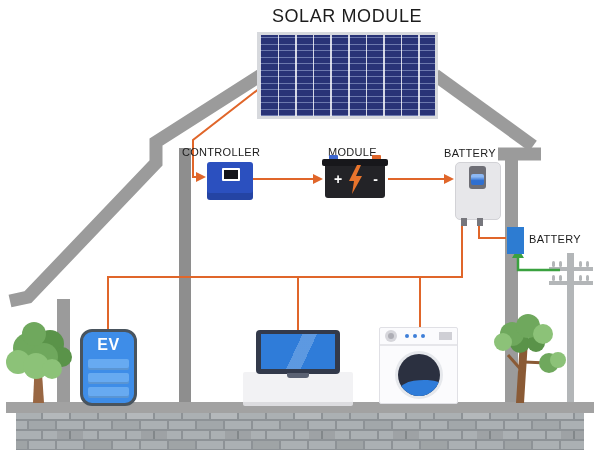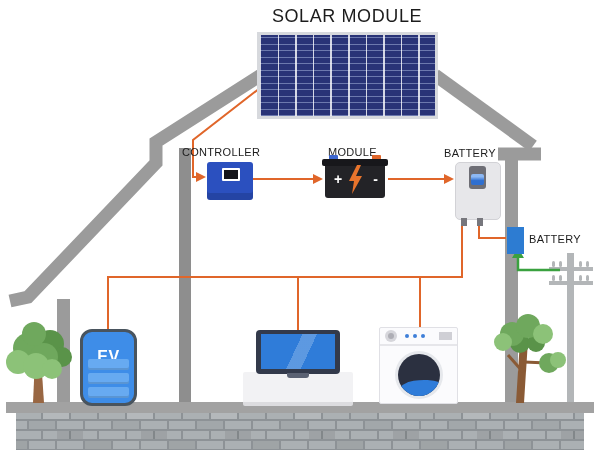--- a/index.html
+++ b/index.html
@@ -34,21 +34,21 @@
   .inv-panel{position:absolute;left:13px;top:3px;width:17px;height:23px;background:#6e6e75;border-radius:3px;}
   .inv-button{position:absolute;left:2px;top:8px;width:13px;height:11px;border-radius:2px;
     background:linear-gradient(#8db8f3 25%,#2f6fd0 60%);}
   .inv-pin{position:absolute;bottom:-7px;width:6px;height:8px;background:#77777d;}
   
   .netmeter{position:absolute;left:507px;top:227px;width:17px;height:27px;background:var(--netmeter-blue);}
   
   .ev{position:absolute;left:80px;top:329px;width:57px;height:77px;box-sizing:border-box;
     background:var(--ev-blue);border:3px solid #49545e;border-radius:12px;}
   .ev-label{position:absolute;left:0;right:0;top:4px;text-align:center;color:#fff;
-    font-size:16px;font-weight:bold;letter-spacing:.5px;margin-top:12px;}
+    font-size:16px;font-weight:bold;letter-spacing:.5px;}
   .ev-bar{position:absolute;left:5px;width:41px;height:11px;background:#67aaf1;border-radius:2px;
     box-shadow:inset 0 -2px 0 rgba(0,0,0,.12);}
   
   .table{position:absolute;left:243px;top:372px;width:110px;height:30px;background:#f2f2f4;
     border-bottom:4px solid #dcdcdf;border-radius:2px;}
   .laptop{position:absolute;left:256px;top:330px;width:84px;height:44px;background:#333a4b;
     border-radius:4px;padding:0;}
   .lap-screen{position:absolute;left:5px;top:4px;right:5px;bottom:5px;background:var(--screen-blue);
     overflow:hidden;}
   .lap-shine{position:absolute;left:0;top:0;right:0;bottom:0;

